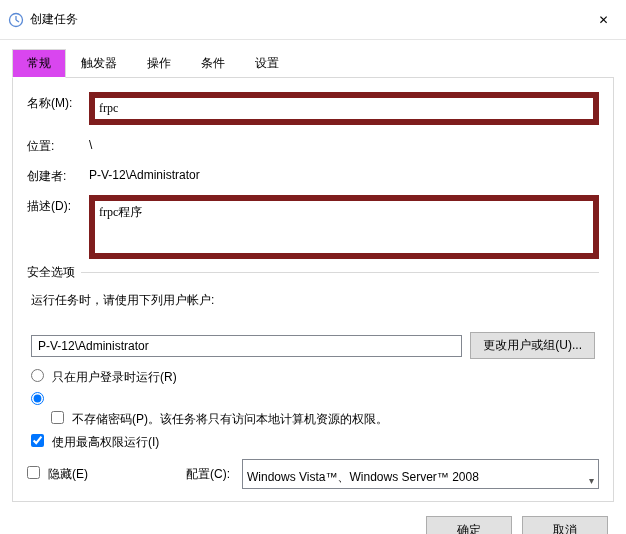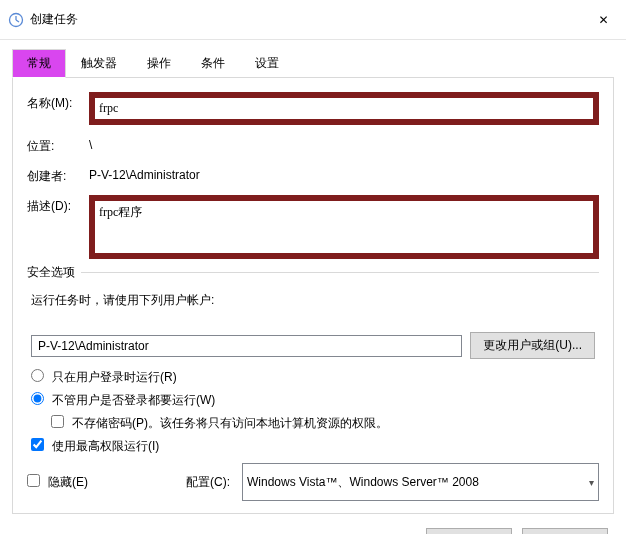--- a/index.html
+++ b/index.html
@@ -22,21 +22,21 @@
     .fieldset-label { margin: 6px 0 2px 0; border-top: 1px solid #d9d9d9; position: relative; }
     .fieldset-label span { position: relative; top: -9px; background: #fff; padding-right: 6px; }
     .sec { padding: 0 4px; }
     .sec-row { margin-bottom: 23px; }
     .userline { display: flex; gap: 8px; align-items: center; margin-bottom: 10px; }
     .userbox { flex: 1; border: 1px solid #828790; padding: 3px 6px; background: #fff; }
     .btn { border: 1px solid #adadad; background: #e1e1e1; padding: 4px 12px; cursor: pointer; min-width: 75px; text-align: center; }
     .radio-row, .check-row { margin: 6px 0; display: flex; gap: 6px; }
     .indent { margin-left: 20px; }
     .bottomrow { display: flex; align-items: center; gap: 8px; margin-top: 8px; }
-    .select { flex: 1; border: 1px solid #828790; padding: 2px 4px; background: #fff; display: flex; align-items: center; justify-content: space-between; height: 38px; cursor: pointer; }
+    .select { flex: 1; border: 1px solid #828790; padding: 2px 4px; background: #fff; display: flex; align-items: flex-end; justify-content: space-between; height: 30px; cursor: pointer; }
     .chev { font-size: 10px; color: #555; }
     .footer { display: flex; justify-content: flex-end; gap: 10px; padding: 14px 18px; }
     .footer .btn { min-width: 86px; padding: 5px 12px; }
     input[type=radio], input[type=checkbox] { margin: 0 2px 0 0; width: 13px; height: 13px; cursor: pointer; }
     .cfg-label { margin-left: 90px; margin-right: 4px; }
   </style>
 </head>
 <body>
 
 <div class="titlebar">
@@ -94,21 +94,20 @@
         <div class="btn"><span>更改用户或组(U)...</span></div>
       </div>
 
       <label class="radio-row">
         <input type="radio" name="runmode" style="">
         <span>只在用户登录时运行(R)</span>
       </label>
 
       <label class="radio-row">
         <input type="radio" name="runmode" checked="" style="">
-        <span>不管用户是否登录都要运行(W)</span>
       </label>
 
       <label class="check-row indent">
         <input type="checkbox" style="">
         <span>不存储密码(P)。该任务将只有访问本地计算机资源的权限。</span>
       </label>
 
       <label class="check-row">
         <input type="checkbox" checked="" style="">
         <span>使用最高权限运行(I)</span>

